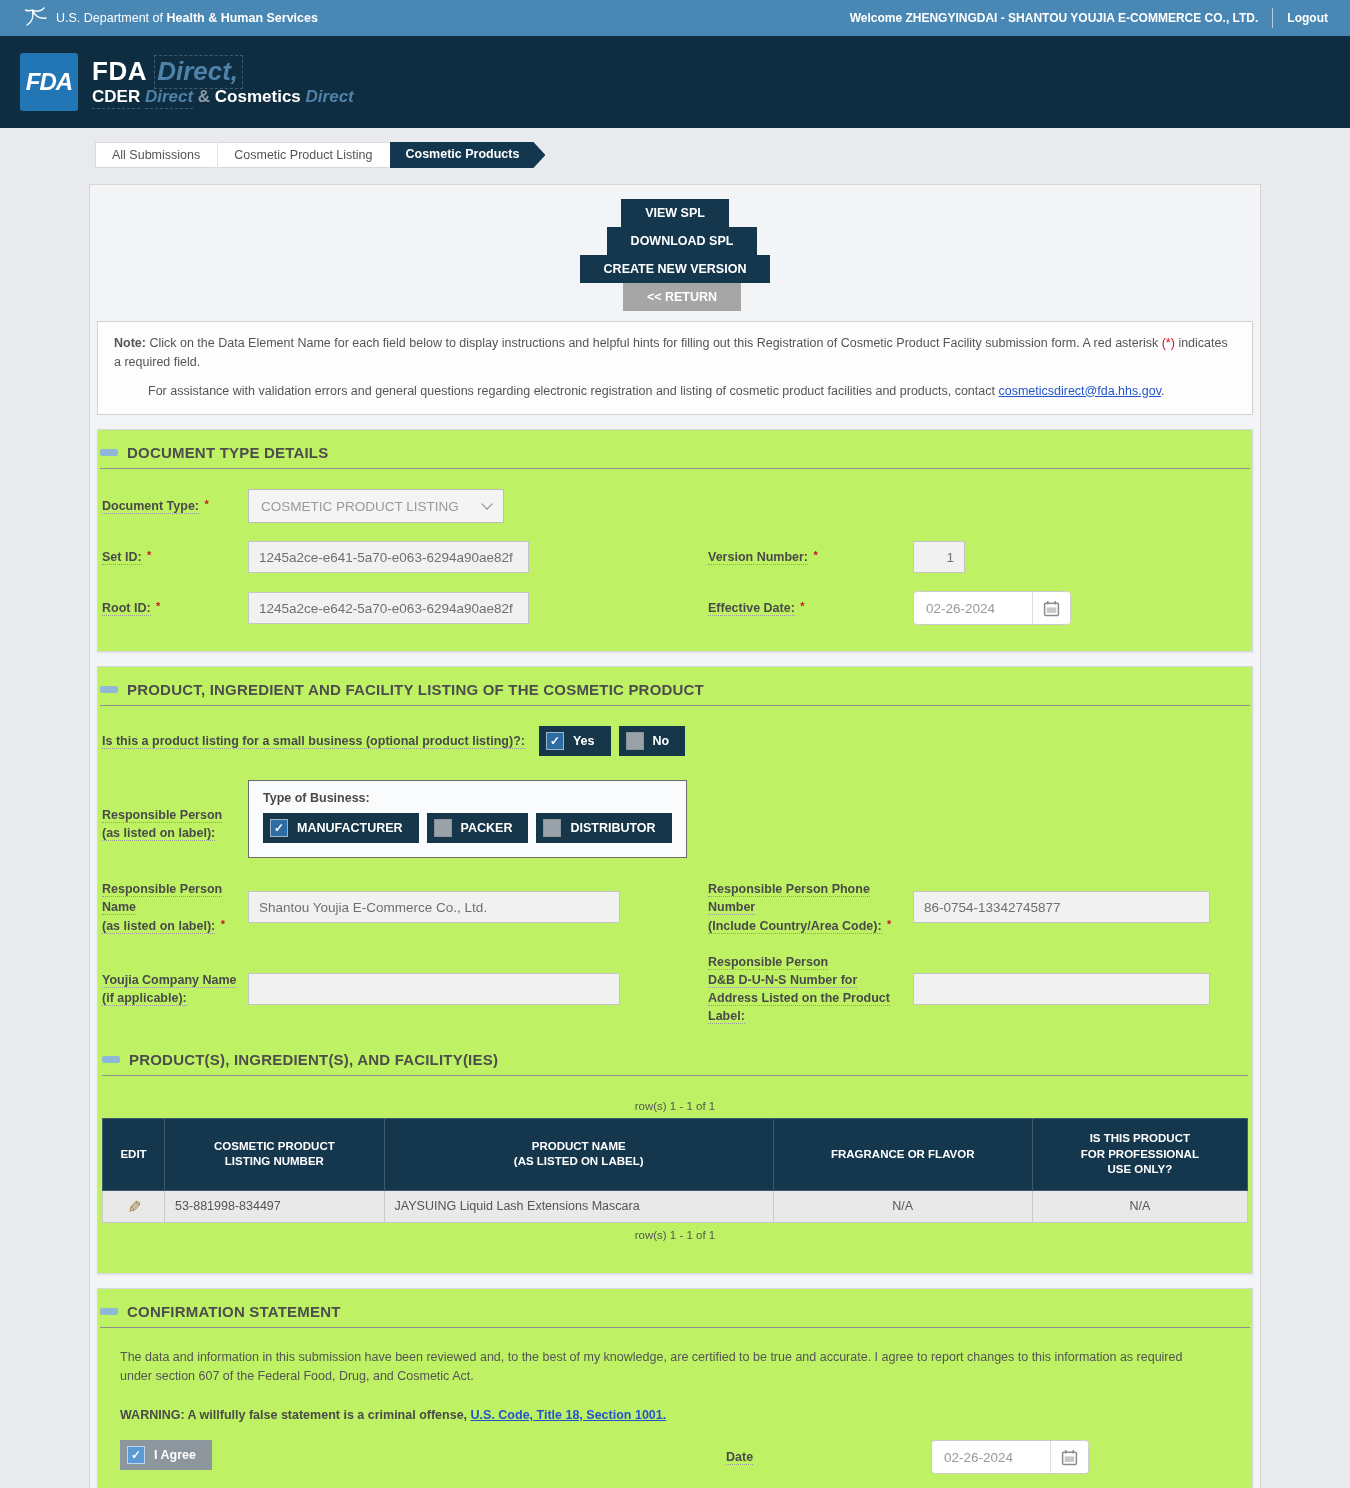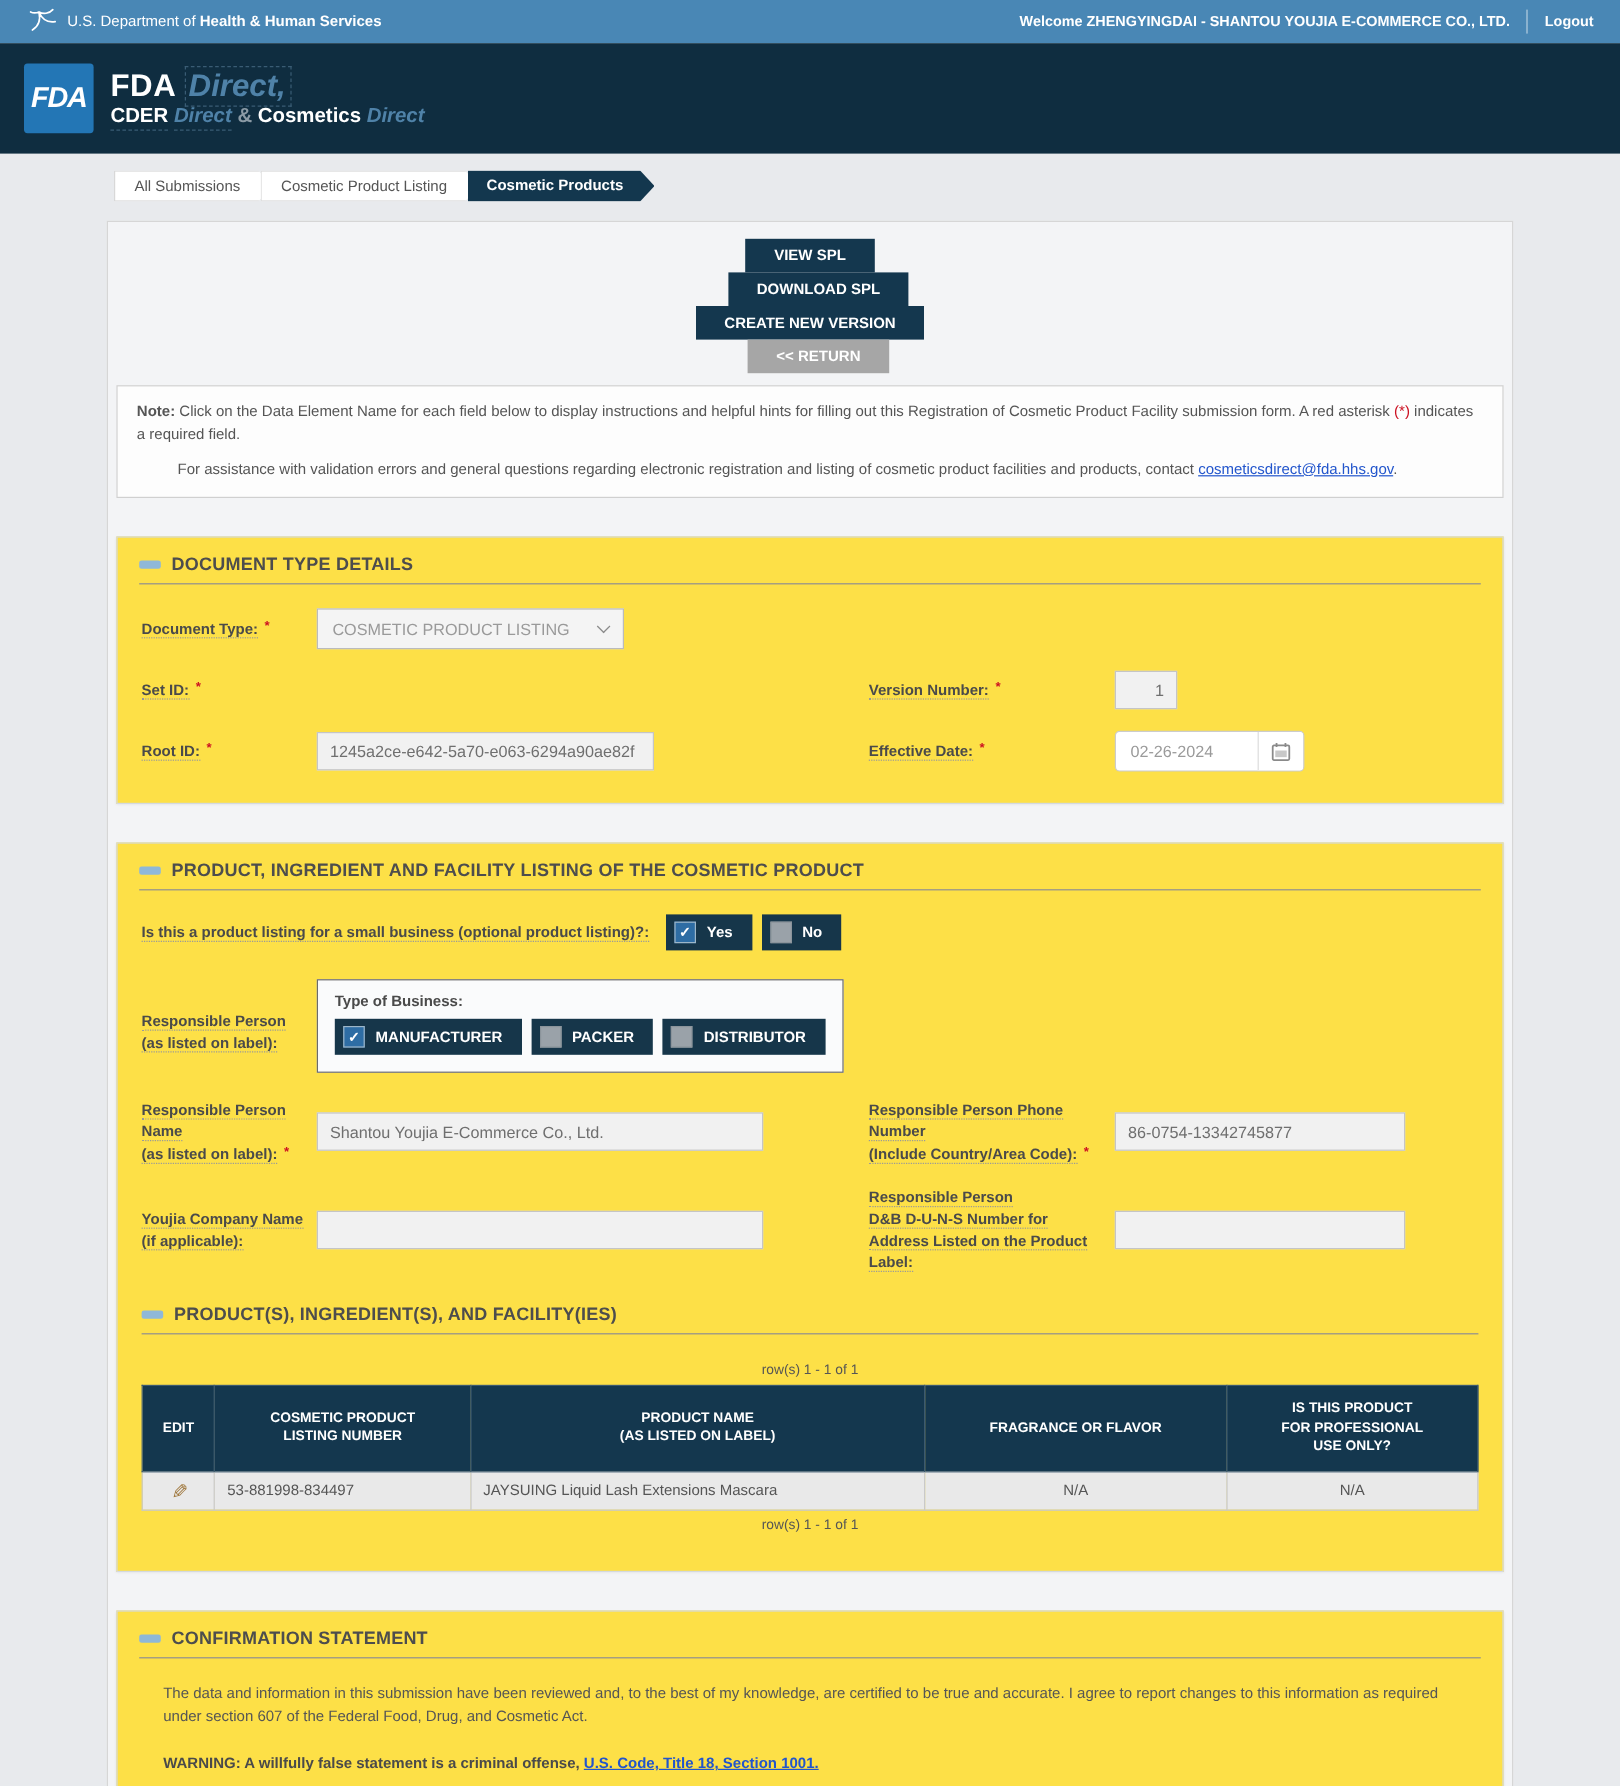--- a/index.html
+++ b/index.html
@@ -41,37 +41,37 @@
   .btn + .btn { margin-left:14px; }
   .btn.gray { background:#a6a6a6; }
   .toolbar-spacer { flex:1; }
 
   .notebox { background:#fdfdfd; border:1px solid #d0d0d0; margin-top:10px; padding:12px 16px 14px; font-size:12.5px; color:#555; line-height:1.5; }
   .notebox .indent { margin-top:10px; padding-left:34px; }
   .red { color:#cc1122; }
   a.maillink, a.codelink { color:#2255cc; font-weight:normal; }
 
   
-  .panel { background:#fde047; border:1px solid #d4d9de; box-shadow:0 1px 2px rgba(0,0,0,.07); margin-top:32px; padding:14px 18px 26px; }
+  .panel { background:#bef264; border:1px solid #d4d9de; box-shadow:0 1px 2px rgba(0,0,0,.07); margin-top:14px; padding:14px 2px 26px; }
   .sec-head { display:flex; align-items:center; gap:9px; border-bottom:1px solid #8f8f8f; padding-bottom:7px; }
   .dash { width:18px; height:7px; background:#8fb8d8; border-radius:2px; flex:0 0 auto; }
   .sec-title { font-size:15px; font-weight:bold; color:#4d4d4d; letter-spacing:0.2px; }
   .sec-body { padding:20px 2px 0; }
 
   .two-col { display:grid; grid-template-columns:606px 1fr; row-gap:18px; }
   .field { display:flex; align-items:center; }
   .field.top { align-items:flex-start; }
   .field-label { flex:0 0 146px; font-size:12.5px; font-weight:bold; color:#4a4a4a; line-height:1.45; cursor:pointer; }
   .field-label.w205 { flex:0 0 205px; }
   .dot { border-bottom:1px dotted #999; display:inline; }
   .req { color:#cc1122; font-weight:bold; font-size:11px; vertical-align:top; margin-left:2px; }
 
   input.txt { background:#f1f1f1; border:1px solid #c5c5c5; color:#6f6f6f; font-size:13.5px; padding:7px 10px; height:32px;
               font-family:"Liberation Sans", sans-serif; }
-  .w281 { width:281px; } .w370 { width:372px; } .w297 { width:242px; }
+  .w281 { width:281px; } .w370 { width:372px; } .w297 { width:297px; }
   .ver-input { width:52px; text-align:right; padding-right:14px; }
 
   .select { width:256px; background:#f4f4f4; border:1px solid #bbb; color:#9a9a9a; font-size:13.5px; height:34px;
             display:flex; align-items:center; justify-content:space-between; padding:0 12px; cursor:pointer; }
   .caret { width:8px; height:8px; border-right:1.5px solid #8a8a8a; border-bottom:1.5px solid #8a8a8a; transform:rotate(45deg); margin-top:-4px; }
 
   .datebox { display:inline-flex; border:1px solid #ccc; border-radius:4px; background:#fff; overflow:hidden; height:34px; }
   .dateval { width:118px; display:flex; align-items:center; padding:0 12px; color:#9a9a9a; font-size:13.5px; }
   .calbtn { width:38px; border-left:1px solid #ddd; display:flex; align-items:center; justify-content:center; background:#fff; cursor:pointer; }
 
@@ -186,20 +186,21 @@
               <span>COSMETIC PRODUCT LISTING</span>
               <span class="caret"></span>
             </div>
           </div>
           <div></div>
 
           <div class="field">
             <div class="field-label">
               <div><span class="dot">Set ID:</span> <span class="req">*</span></div>
             </div>
+            <input class="txt w281" readonly="" value="1245a2ce-e641-5a70-e063-6294a90ae82f" style="">
           </div>
           <div class="field">
             <div class="field-label w205">
               <div><span class="dot">Version Number:</span> <span class="req">*</span></div>
             </div>
             <input class="txt ver-input" readonly="" value="1" style="">
           </div>
 
           <div class="field">
             <div class="field-label">

